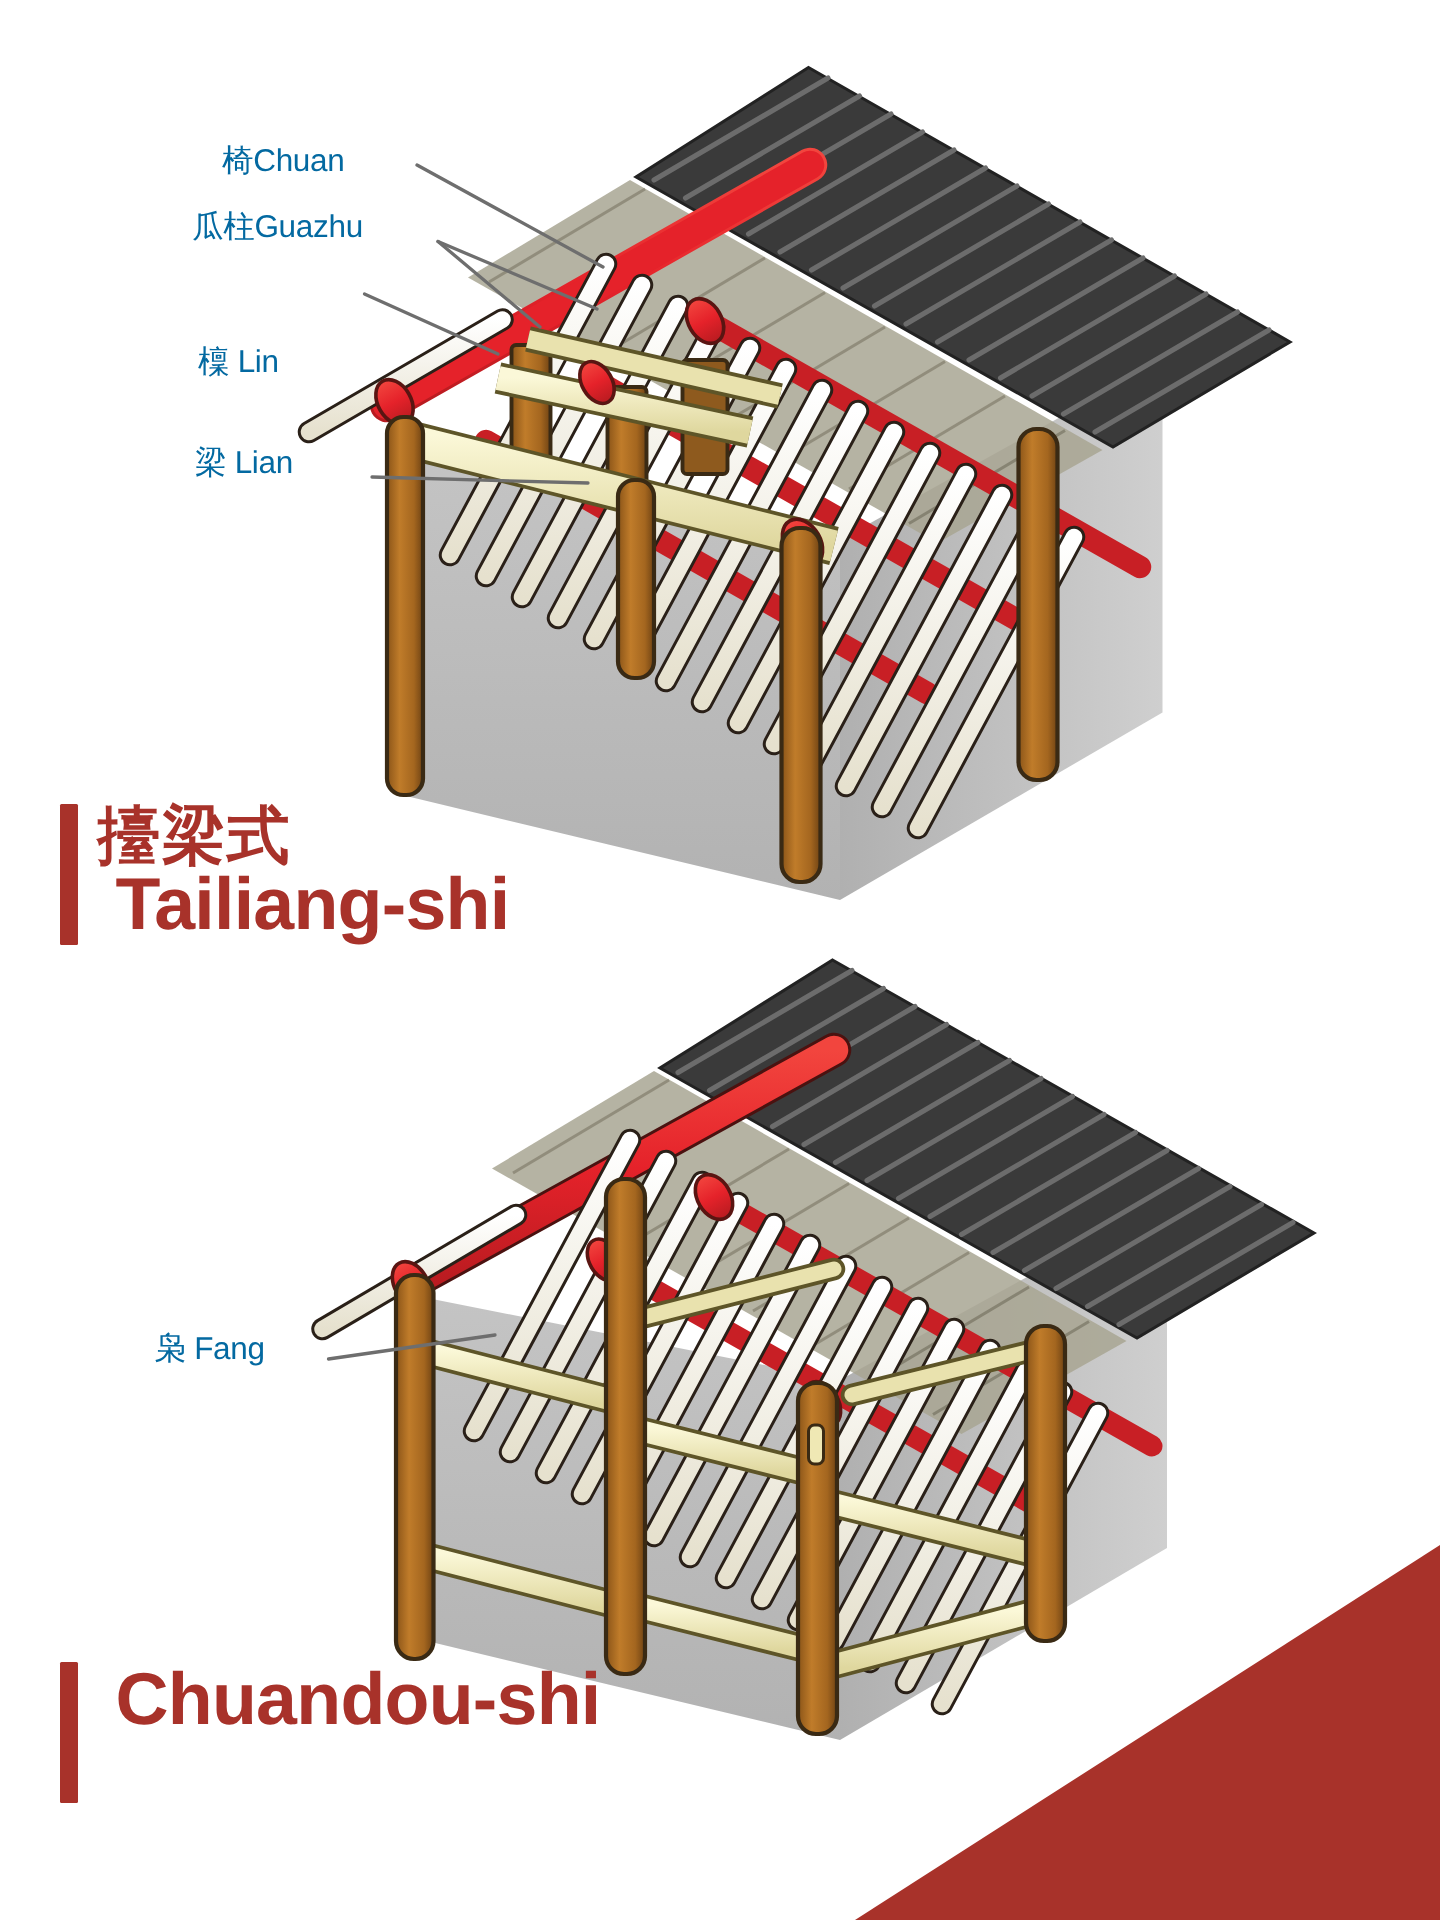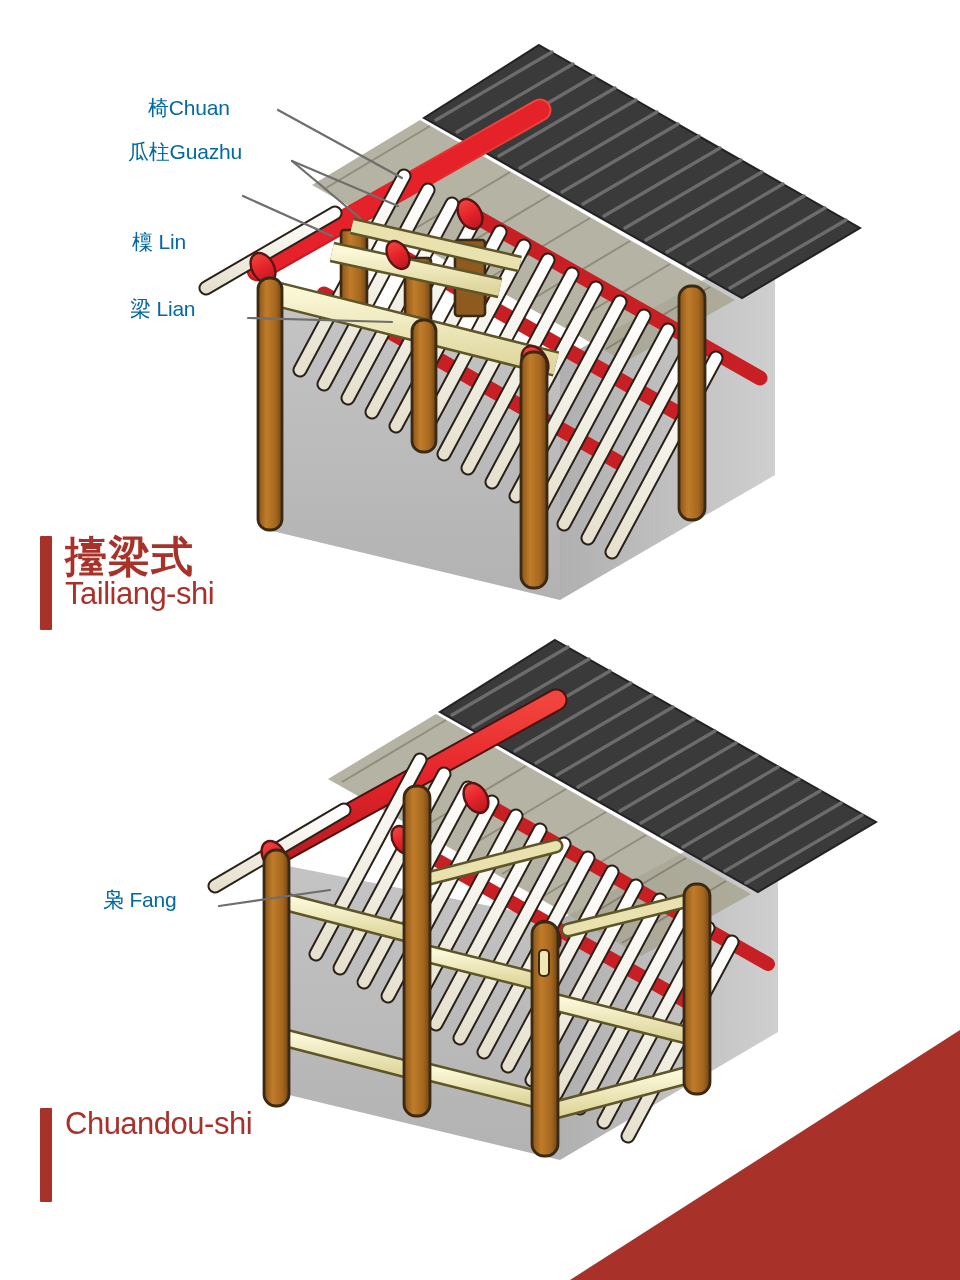--- a/index.html
+++ b/index.html
@@ -12,21 +12,21 @@
   #fig-tailiang{left:0;top:0;width:960px;height:640px;}
   #fig-chuandou{left:0;top:600px;width:960px;height:620px;}
 
   .label{position:absolute;color:#0369a1;font-size:21px;line-height:1.12;
          white-space:nowrap;letter-spacing:-0.2px;}
 
   .title-block{position:absolute;display:flex;align-items:stretch;gap:13px;}
   .title-bar{width:12px;border-radius:1px;}
   .title-text{display:flex;flex-direction:column;justify-content:flex-start;}
   .title-cn{font-size:42px;font-weight:bold;line-height:1.0;letter-spacing:1px;}
-  .title-py{font-size:31px;font-weight:normal;line-height:1.06;letter-spacing:-0.5px;}
+  .title-py{font-size:49px;font-weight:bold;line-height:1.06;letter-spacing:-0.5px;margin-left:12px;}
 
   #title-1{left:40px;top:536px;height:94px;}
   #title-2{left:40px;top:1108px;height:94px;}
 
   .corner-wedge{position:absolute;right:0;bottom:0;width:390px;height:250px;}
   svg{display:block;overflow:visible;}
 </style>
 </head>
 <body>
 

